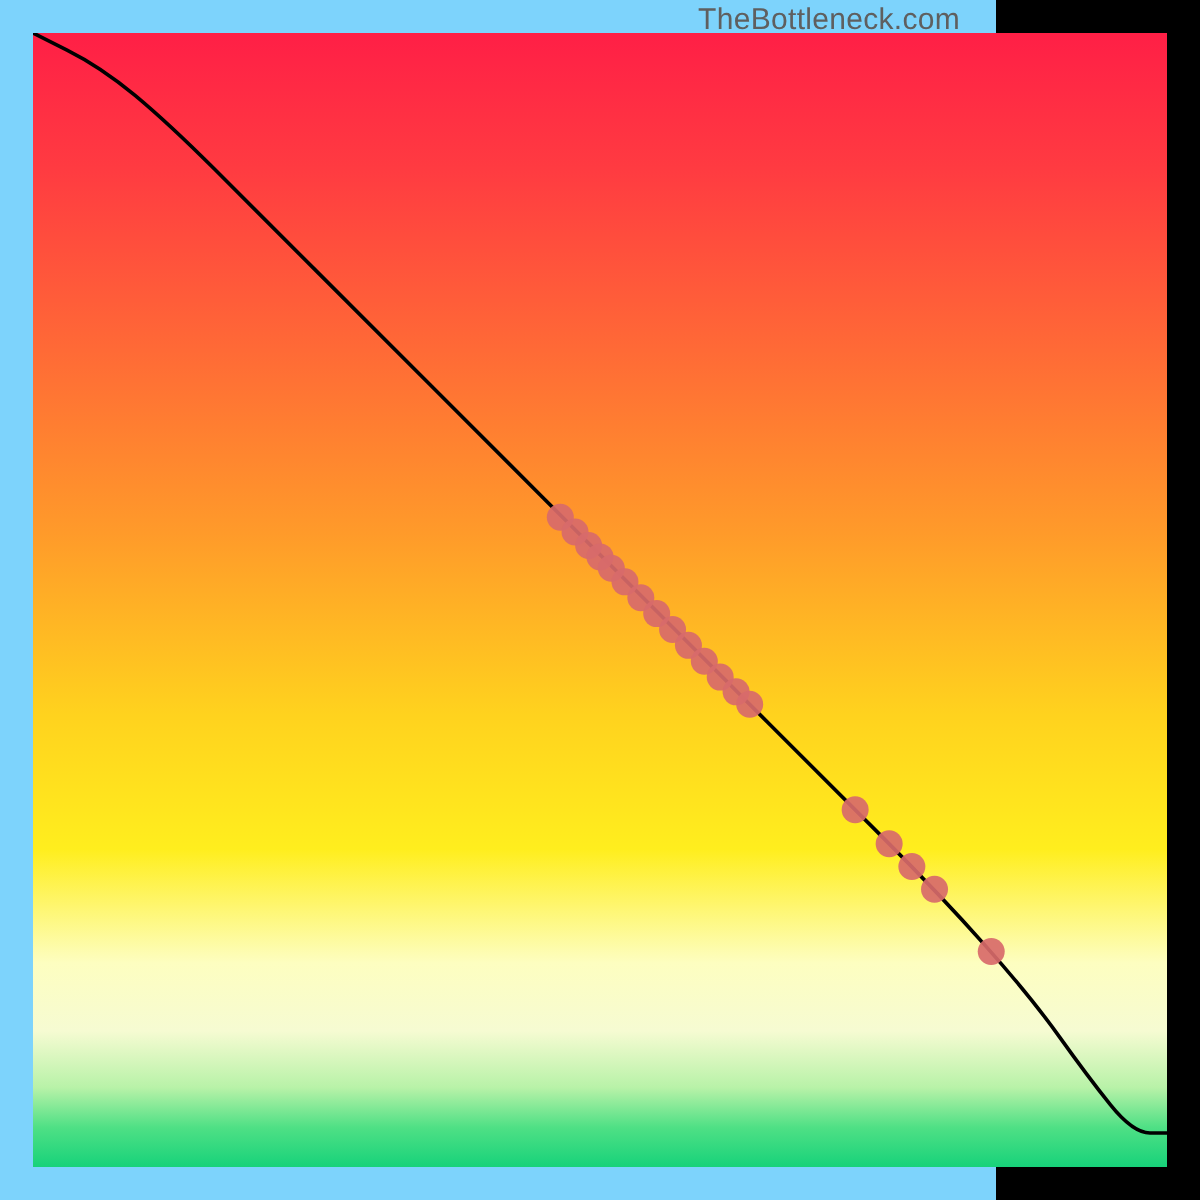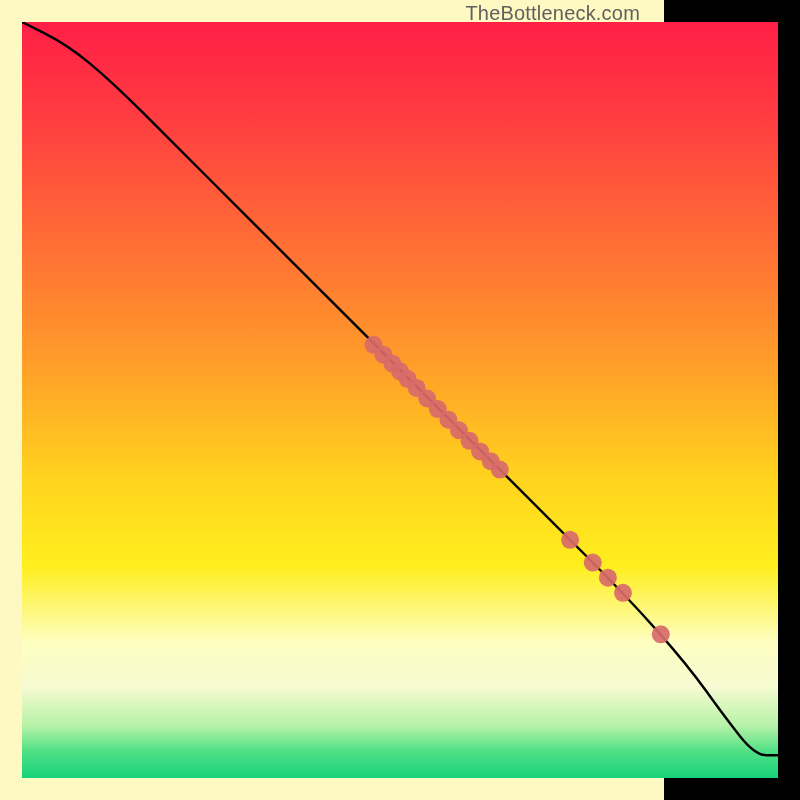--- a/index.html
+++ b/index.html
@@ -10,21 +10,21 @@
     overflow: hidden;
     background: #000;
     font-family: Arial, Helvetica, sans-serif;
   }
   .frame {
     position: absolute;
     left: 0;
     top: 0;
     width: 664px;
     height: 800px;
-    background: #fef9c3;
+    background: #7dd3fc;
   }
   .plot {
     position: absolute;
     left: 22px;
     top: 22px;
     width: 756px;
     height: 756px;
     overflow: hidden;
   }
   .gradient {

